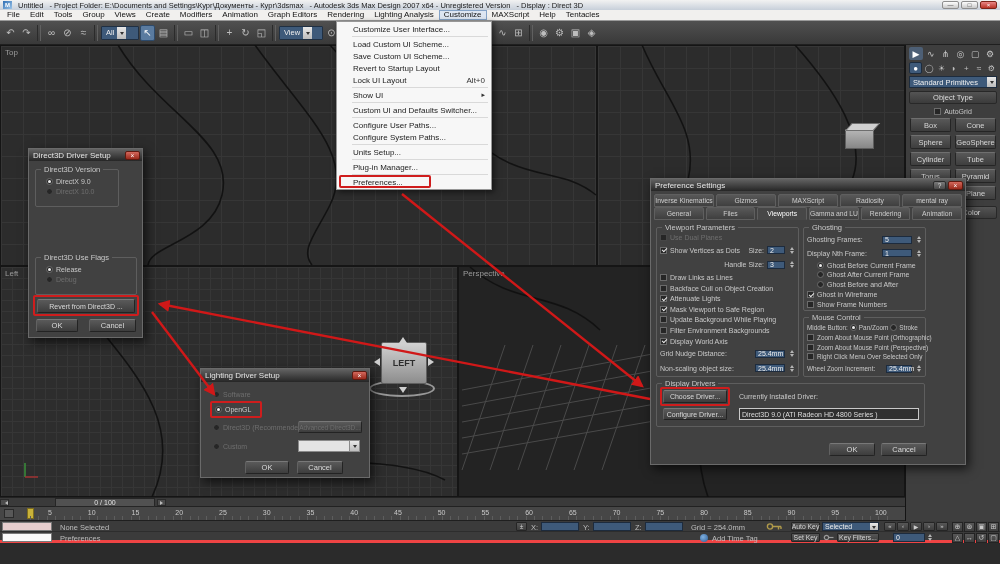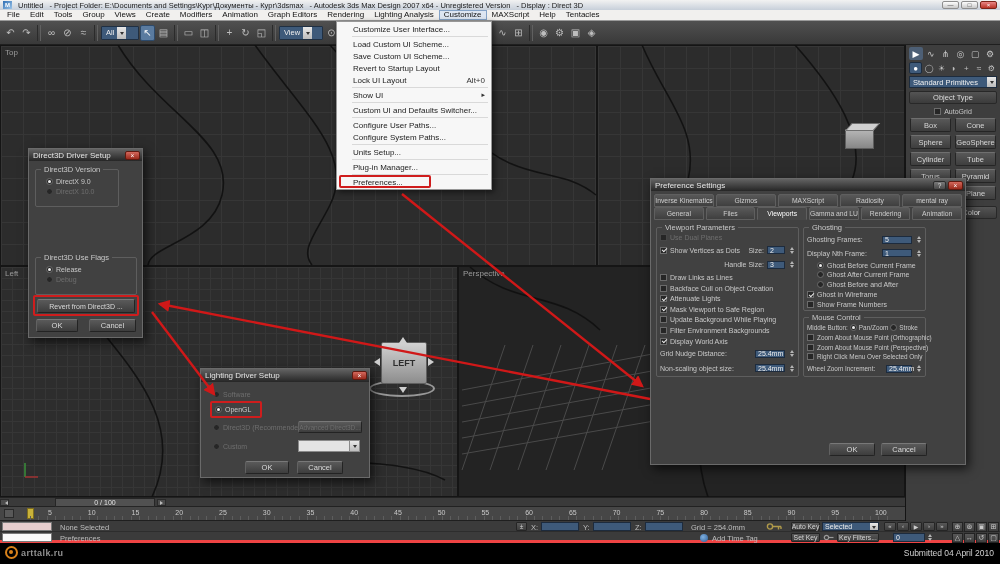--- a/index.html
+++ b/index.html
@@ -458,27 +458,20 @@
     <span class="fld" style="left:893px;width:32px">0</span>
     <span class="sp" style="position:absolute;left:926px;top:1px;height:9px"></span>
     <span class="navgrp">
       <span class="nv">△</span>
       <span class="nv">↔</span>
       <span class="nv">↺</span>
       <span class="nv">▢</span>
     </span>
   </div>
 
-  <div class="blackbar">
-    <span class="wm">
-      <span class="wm-circle"></span>
-      <span class="wm-text">arttalk.ru</span>
-    </span>
-    <span class="submitted">Submitted 04 April 2010</span>
-  </div>
 
   <div class="menu-popup">
     <div class="mp-item">
         <span>Customize User Interface...</span>
       </div>
     <div class="mp-sep"></div>
     <div class="mp-item">
         <span>Load Custom UI Scheme...</span>
       </div>
     <div class="mp-item">
@@ -726,20 +719,28 @@
             <span class="lbl" style="font-size:6.4px">Right Click Menu Over Selected Only</span>
           </div>
         <div class="row">
             <span class="lbl" style="font-size:6.4px">Wheel Zoom Increment:</span>
             <span class="bluef push" style="width:26px">25.4mm</span>
             <span class="sp"></span>
           </div>
       </div>
     </div>
 
+    <div class="grp" style="left:5px;top:204px;width:269px;height:44px">
+      <span class="grp-t">Display Drivers</span>
+      <span class="btn" style="left:6px;top:6px;width:64px;height:13px;font-size:7px">Choose Driver...</span>
+      <span class="ann" style="left:3px;top:3px;width:70px;height:19px"></span>
+      <span class="lbl" style="position:absolute;left:82px;top:9px">Currently Installed Driver:</span>
+      <span class="btn" style="left:6px;top:24px;width:64px;height:12px;font-size:7px">Configure Driver...</span>
+      <span class="sunken" style="left:82px;top:24px;width:180px;height:12px">Direct3D 9.0 (ATI Radeon HD 4800 Series )</span>
+    </div>
 
     <span class="btn" style="left:178px;top:264px;width:46px;height:13px;font-size:7.5px">OK</span>
     <span class="btn" style="left:230px;top:264px;width:46px;height:13px;font-size:7.5px">Cancel</span>
   </div>
 
   <svg class="arrows" viewBox="0 0 1000 564">
     <defs>
       <marker id="ah" viewBox="0 0 10 10" refX="8" refY="5" markerWidth="5" markerHeight="5" orient="auto">
         <path d="M0,0 L10,5 L0,10 z" fill="#d01818"></path>
       </marker>

